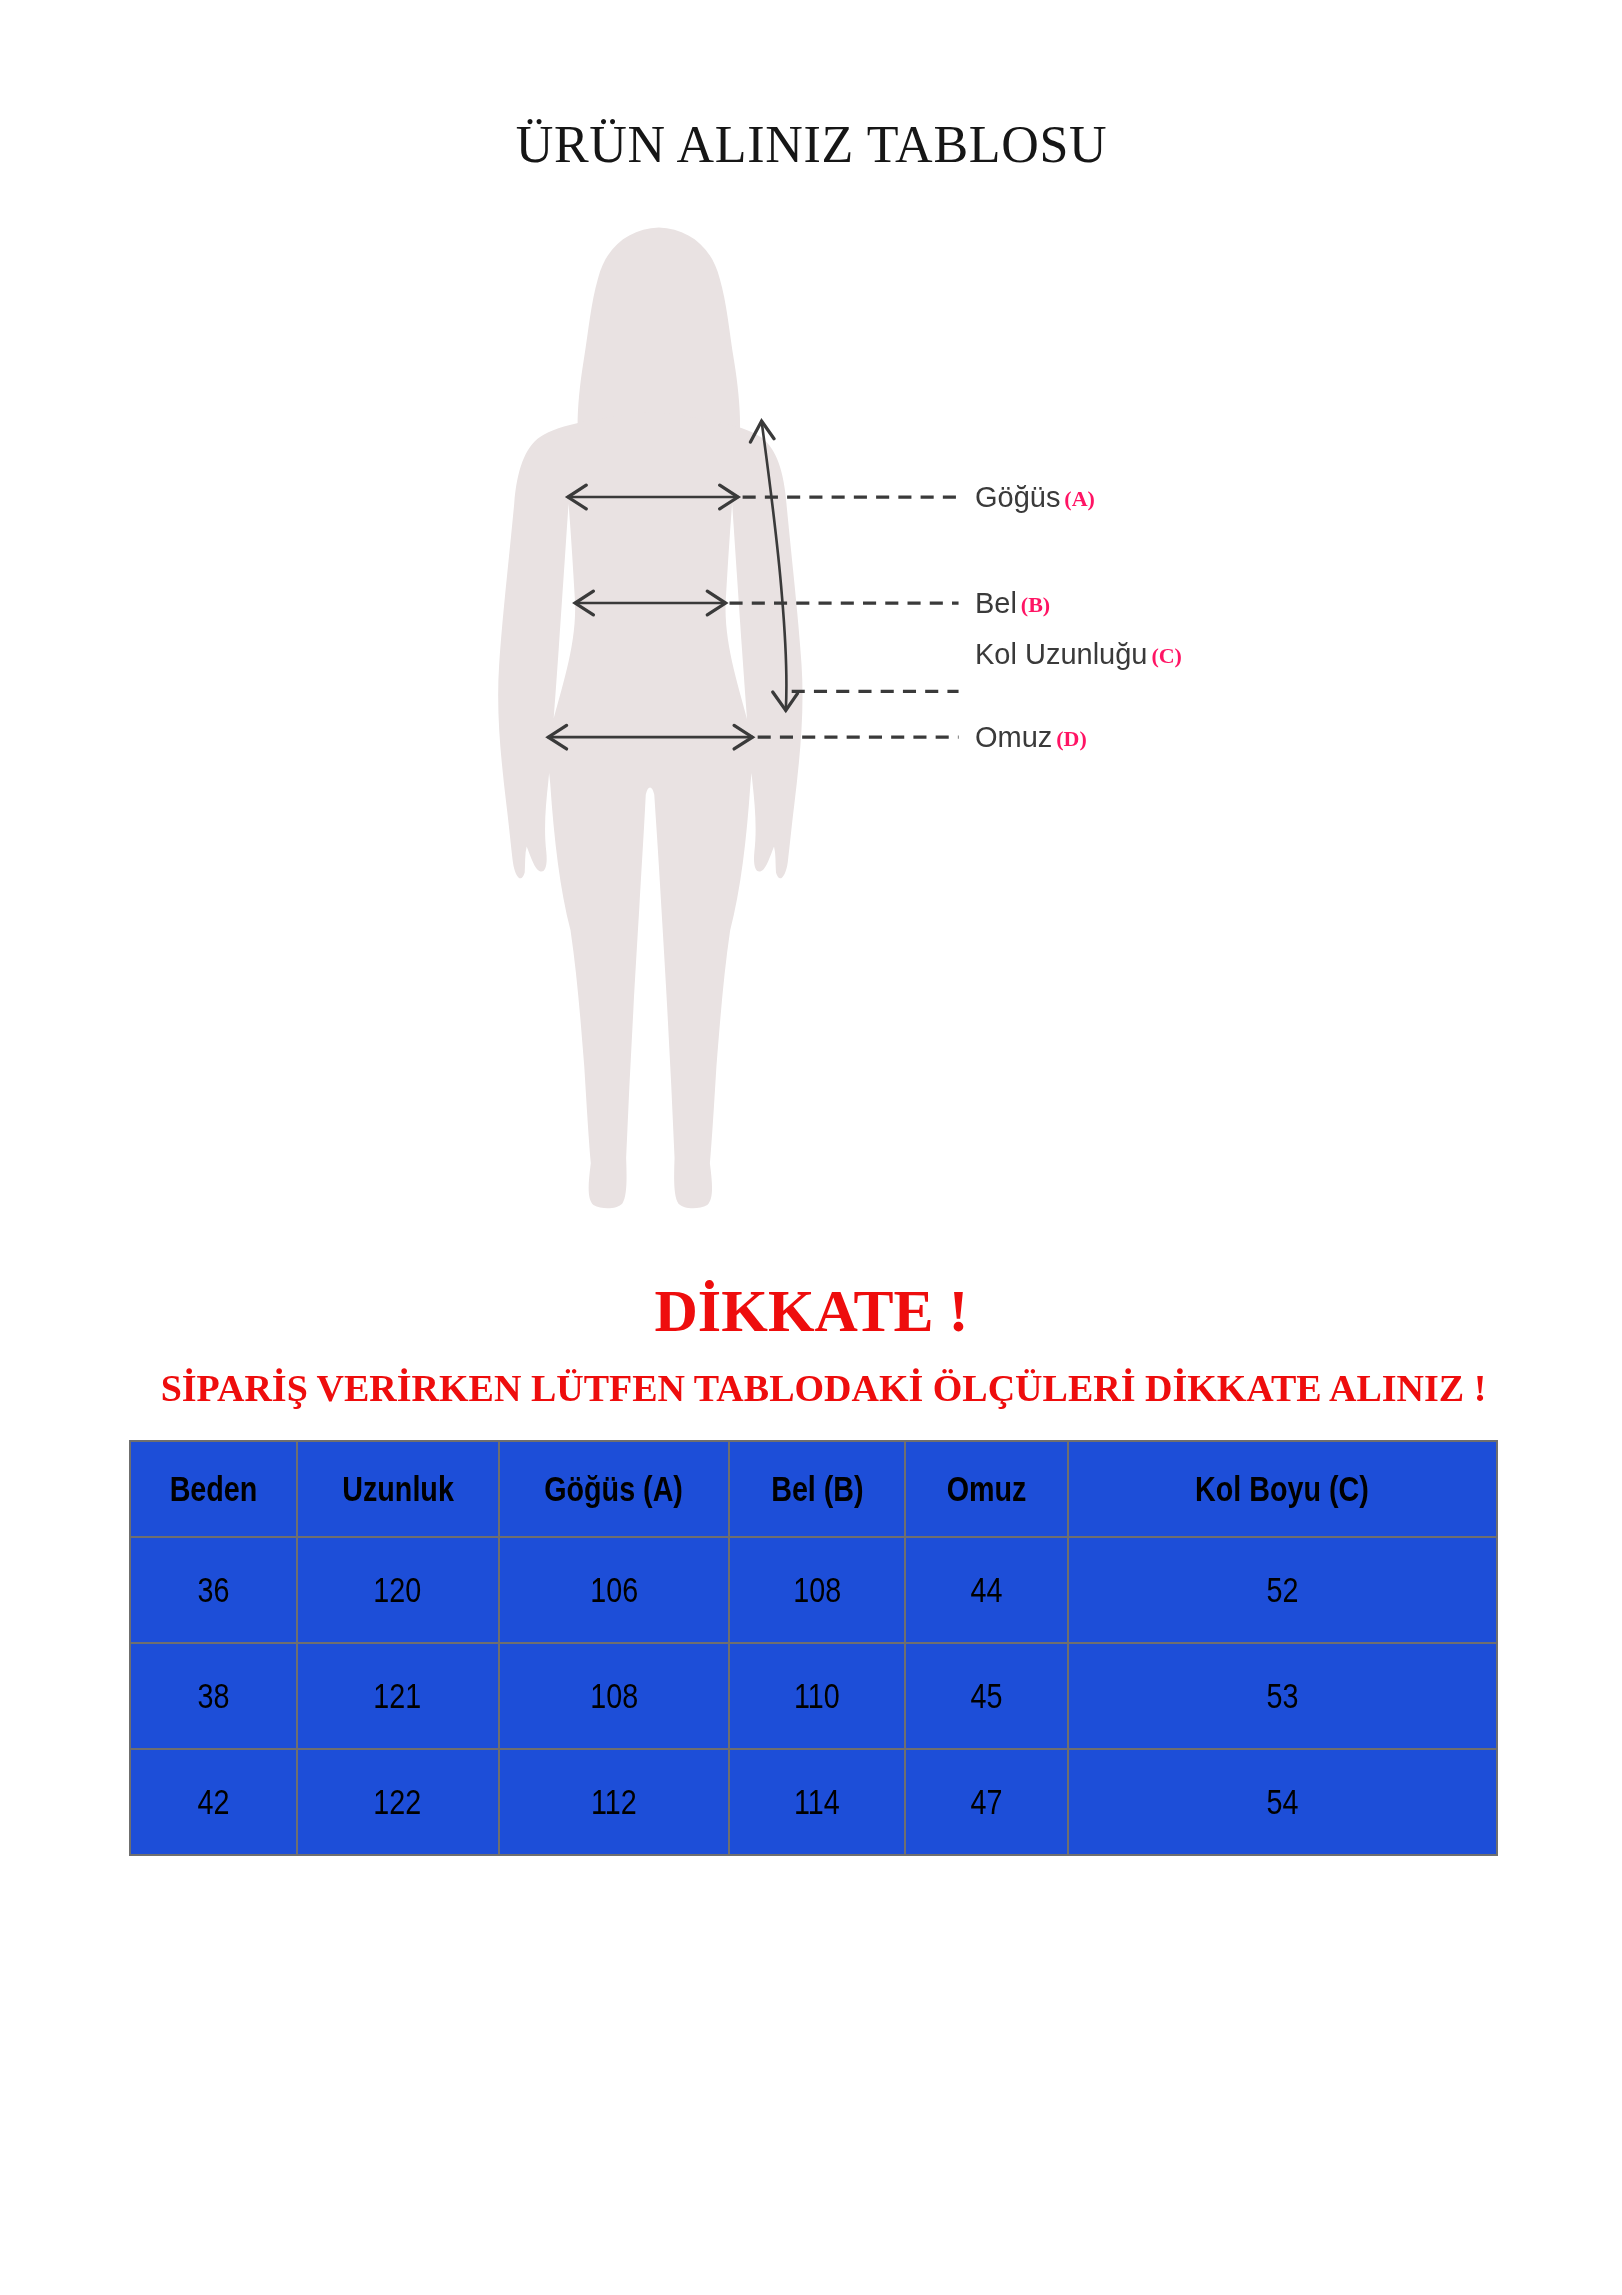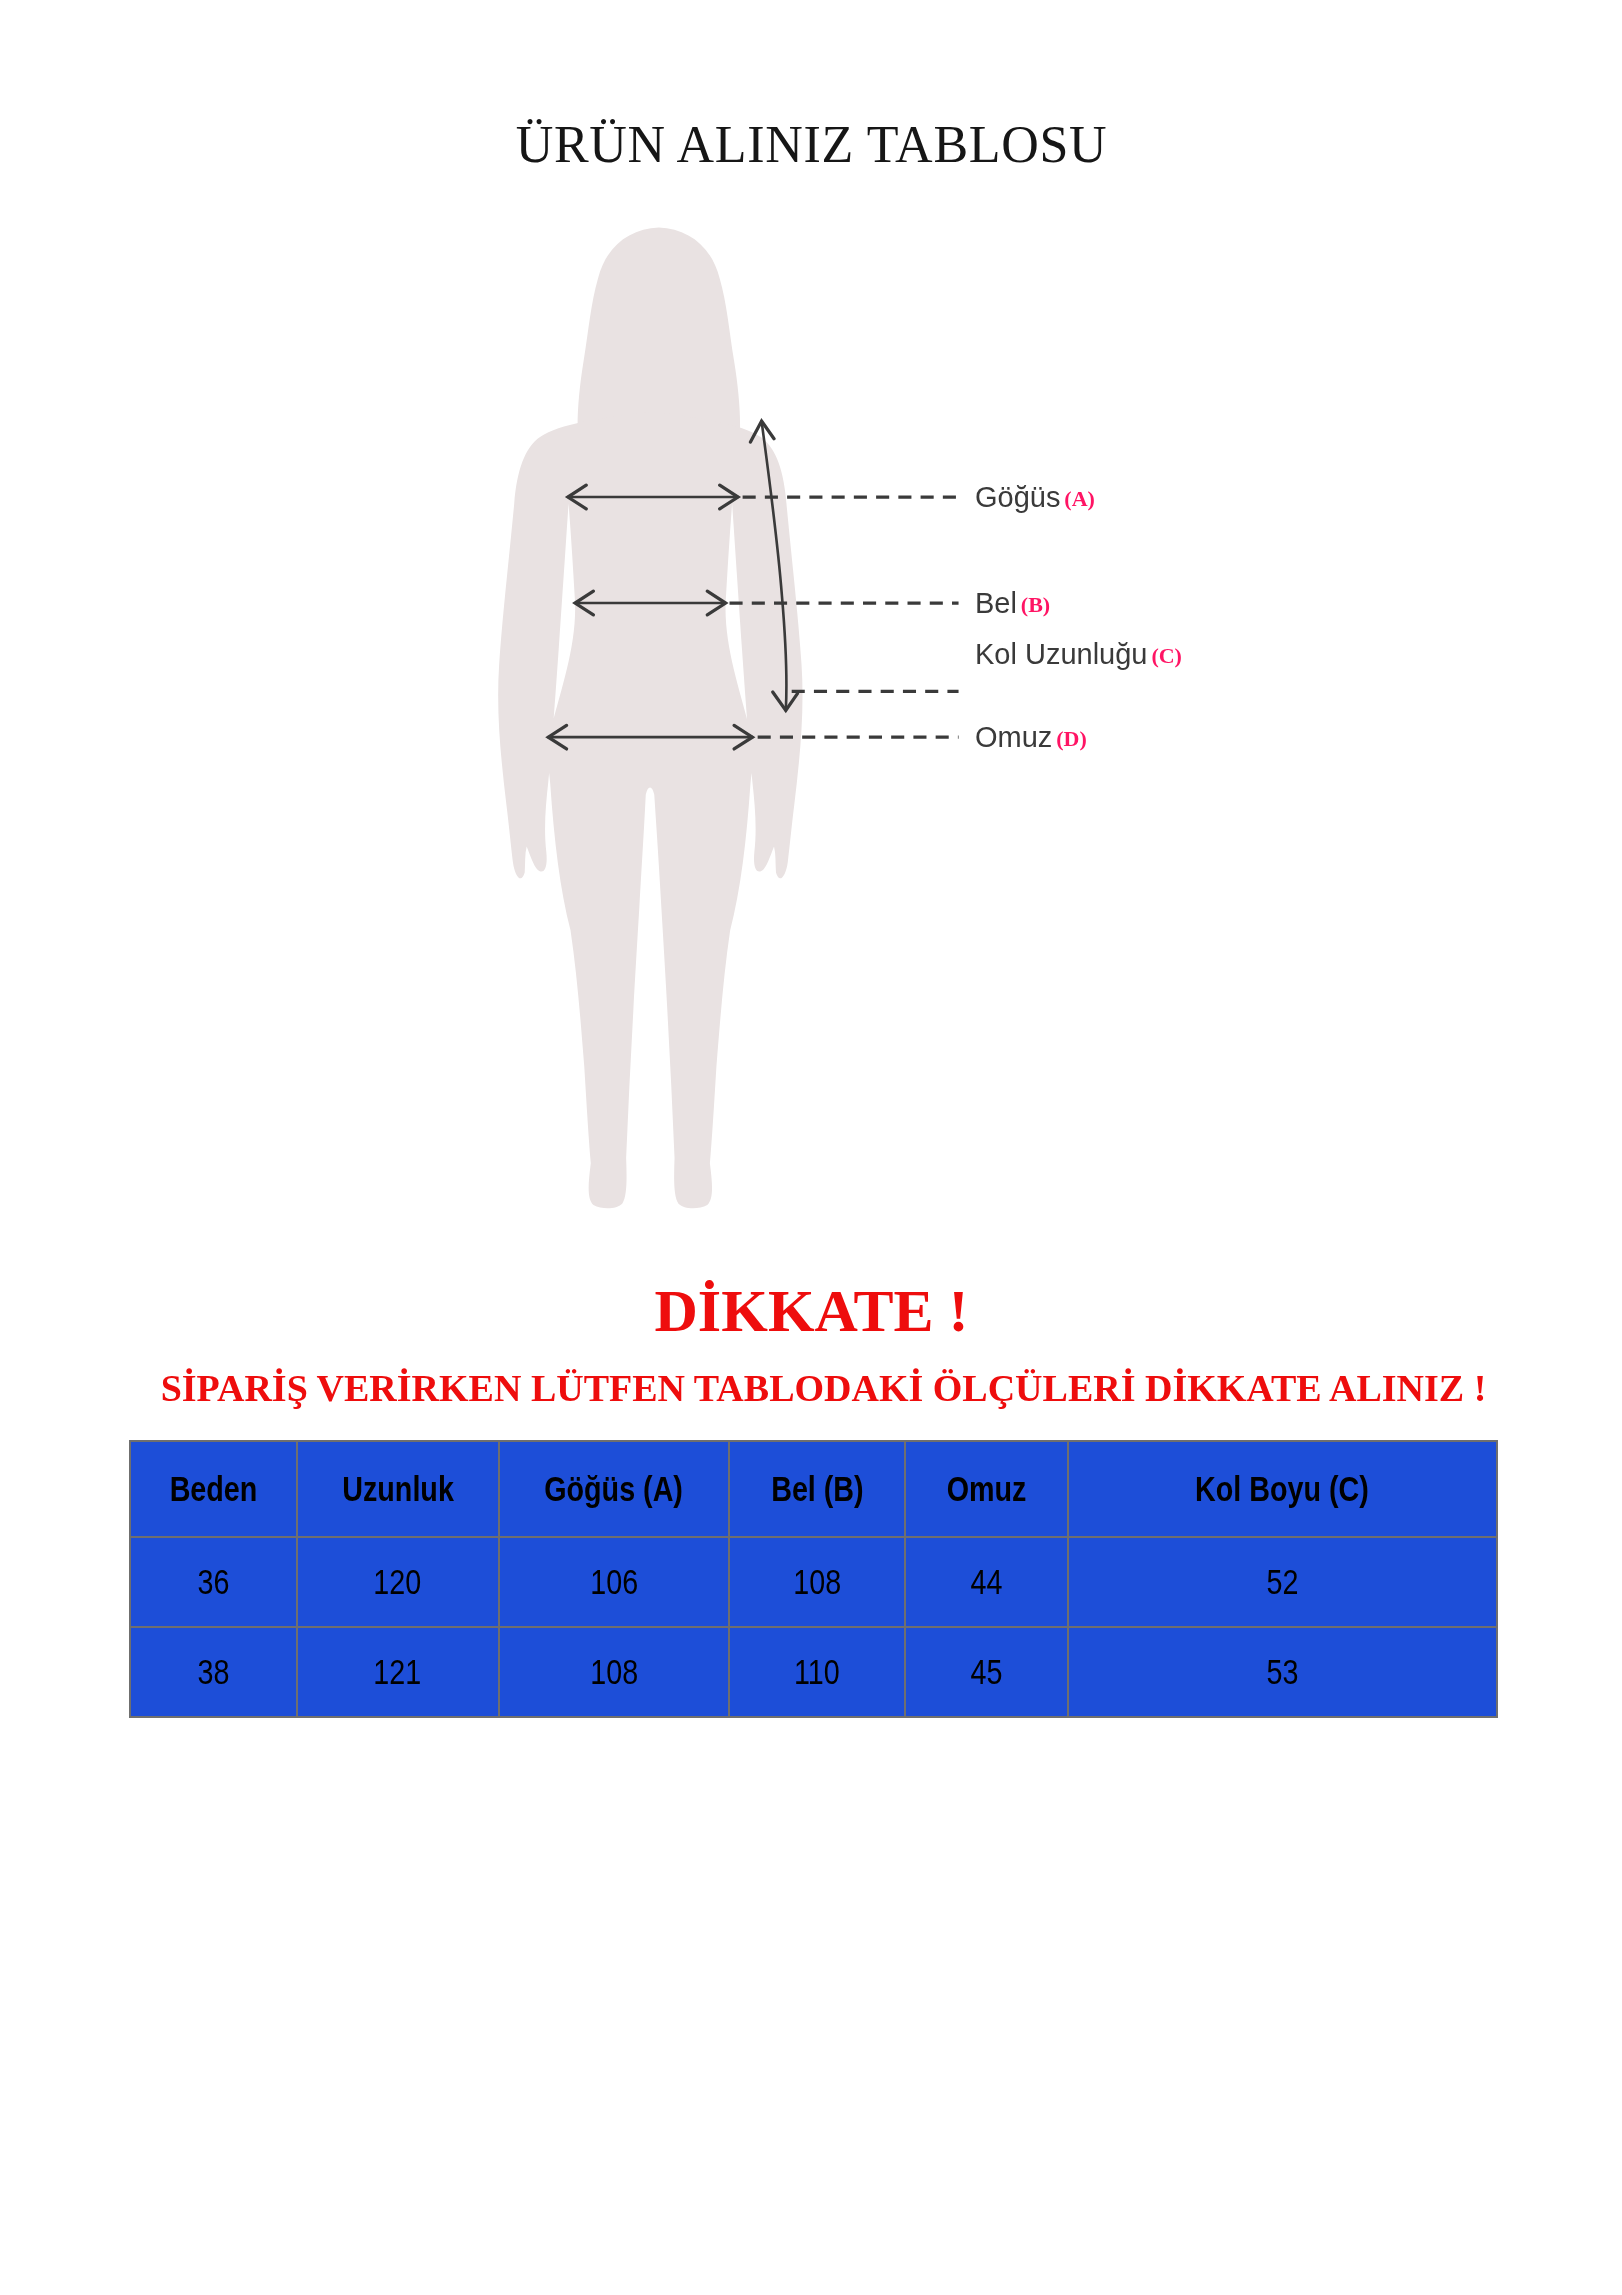--- a/index.html
+++ b/index.html
@@ -85,21 +85,21 @@
   }
   .size-table th,.size-table td{
     border:2.6px solid #6f6f6f;
     text-align:center;
     vertical-align:middle;
     padding:0;
     color:#000;
     background:#1d4ed8;
   }
   .size-table thead tr{height:96px;}
-  .size-table tbody tr{height:90px;}
+  .size-table tbody tr{height:106px;}
   .size-table th{font-size:35px;font-weight:bold;}
   .size-table td{font-size:35px;font-weight:normal;}
   .cnd{display:inline-block;transform:scaleX(0.82);transform-origin:center;white-space:nowrap;}
 </style>
 </head>
 <body>
 
 <div class="page">
 
   <div class="title">ÜRÜN ALINIZ TABLOSU</div>
@@ -249,17 +249,25 @@
         <td><span class="cnd">52</span></td>
       </tr>
       <tr>
         <td><span class="cnd">38</span></td>
         <td><span class="cnd">121</span></td>
         <td><span class="cnd">108</span></td>
         <td><span class="cnd">110</span></td>
         <td><span class="cnd">45</span></td>
         <td><span class="cnd">53</span></td>
       </tr>
+      <tr>
+        <td><span class="cnd">42</span></td>
+        <td><span class="cnd">122</span></td>
+        <td><span class="cnd">112</span></td>
+        <td><span class="cnd">114</span></td>
+        <td><span class="cnd">47</span></td>
+        <td><span class="cnd">54</span></td>
+      </tr>
     </tbody>
   </table>
 
 </div>
 
 
 </body></html>

